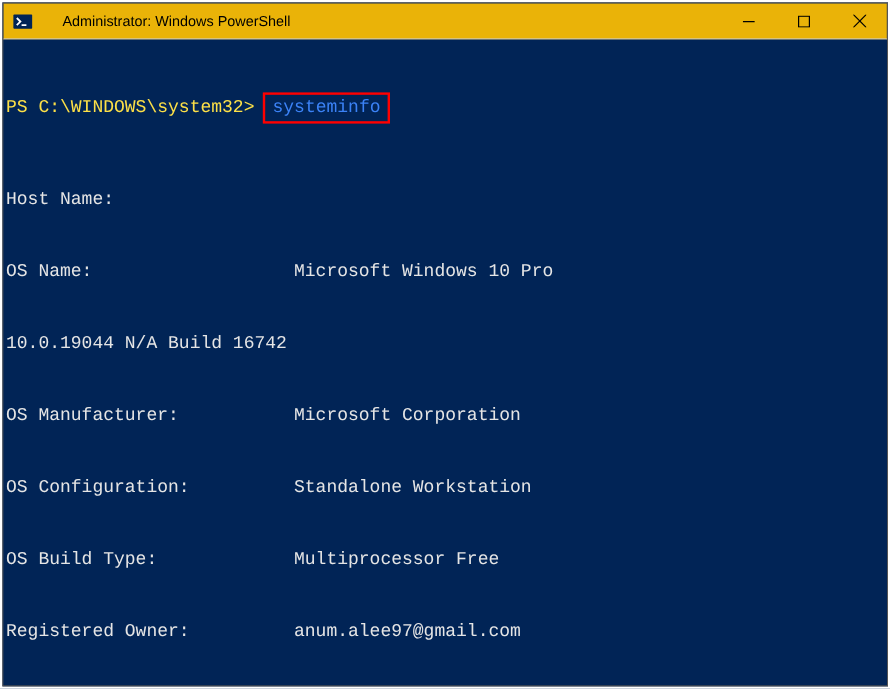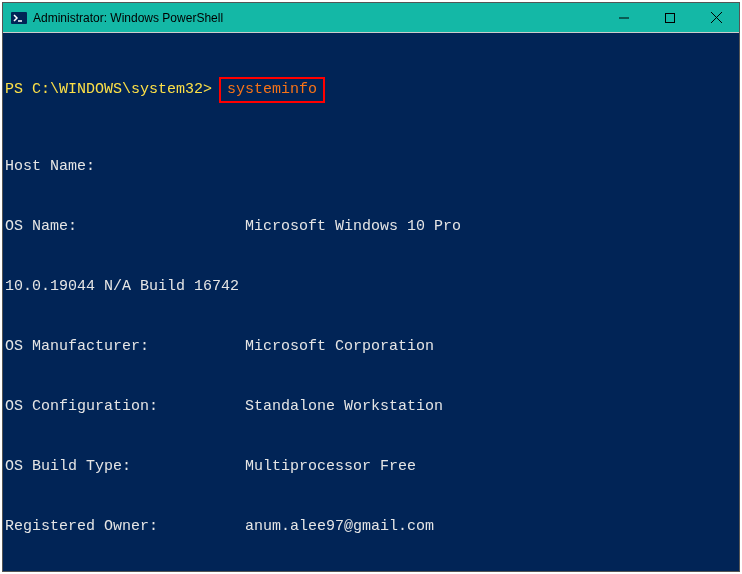--- a/index.html
+++ b/index.html
@@ -14,25 +14,26 @@
       width: 738px;
       height: 570px;
       border: 1px solid #555;
       background: #012456;
       display: flex;
       flex-direction: column;
       margin: 2px 0 0 2px;
     }
     .titlebar {
       height: 30px;
-      background: #14b8a6;
+      background: #eab308;
       display: flex;
       align-items: center;
       border-bottom: 1px solid #ccc;
       flex-shrink: 0;
+      gap: 19px;
     }
     .titlebar-icon {
       width: 16px;
       height: 16px;
       margin: 0 6px 0 8px;
       display: inline-block;
     }
     .titlebar-title {
       font-size: 12px;
       color: #000;
@@ -72,21 +73,21 @@
       display: inline-block;
       min-width: 240px;
     }
     .prompt-line {
       padding: 0 2px;
       margin-bottom: 14px;
     }
     .cmd-box {
       border: 2px solid #ff0000;
       padding: 1px 6px;
-      color: #f97316;
+      color: #3b82f6;
       display: inline-block;
       margin-left: -2px;
     }
     .prompt-text { color: #fde047; }
   </style>
 </head>
 <body>
 
 <div class="window">
   <div class="titlebar">

